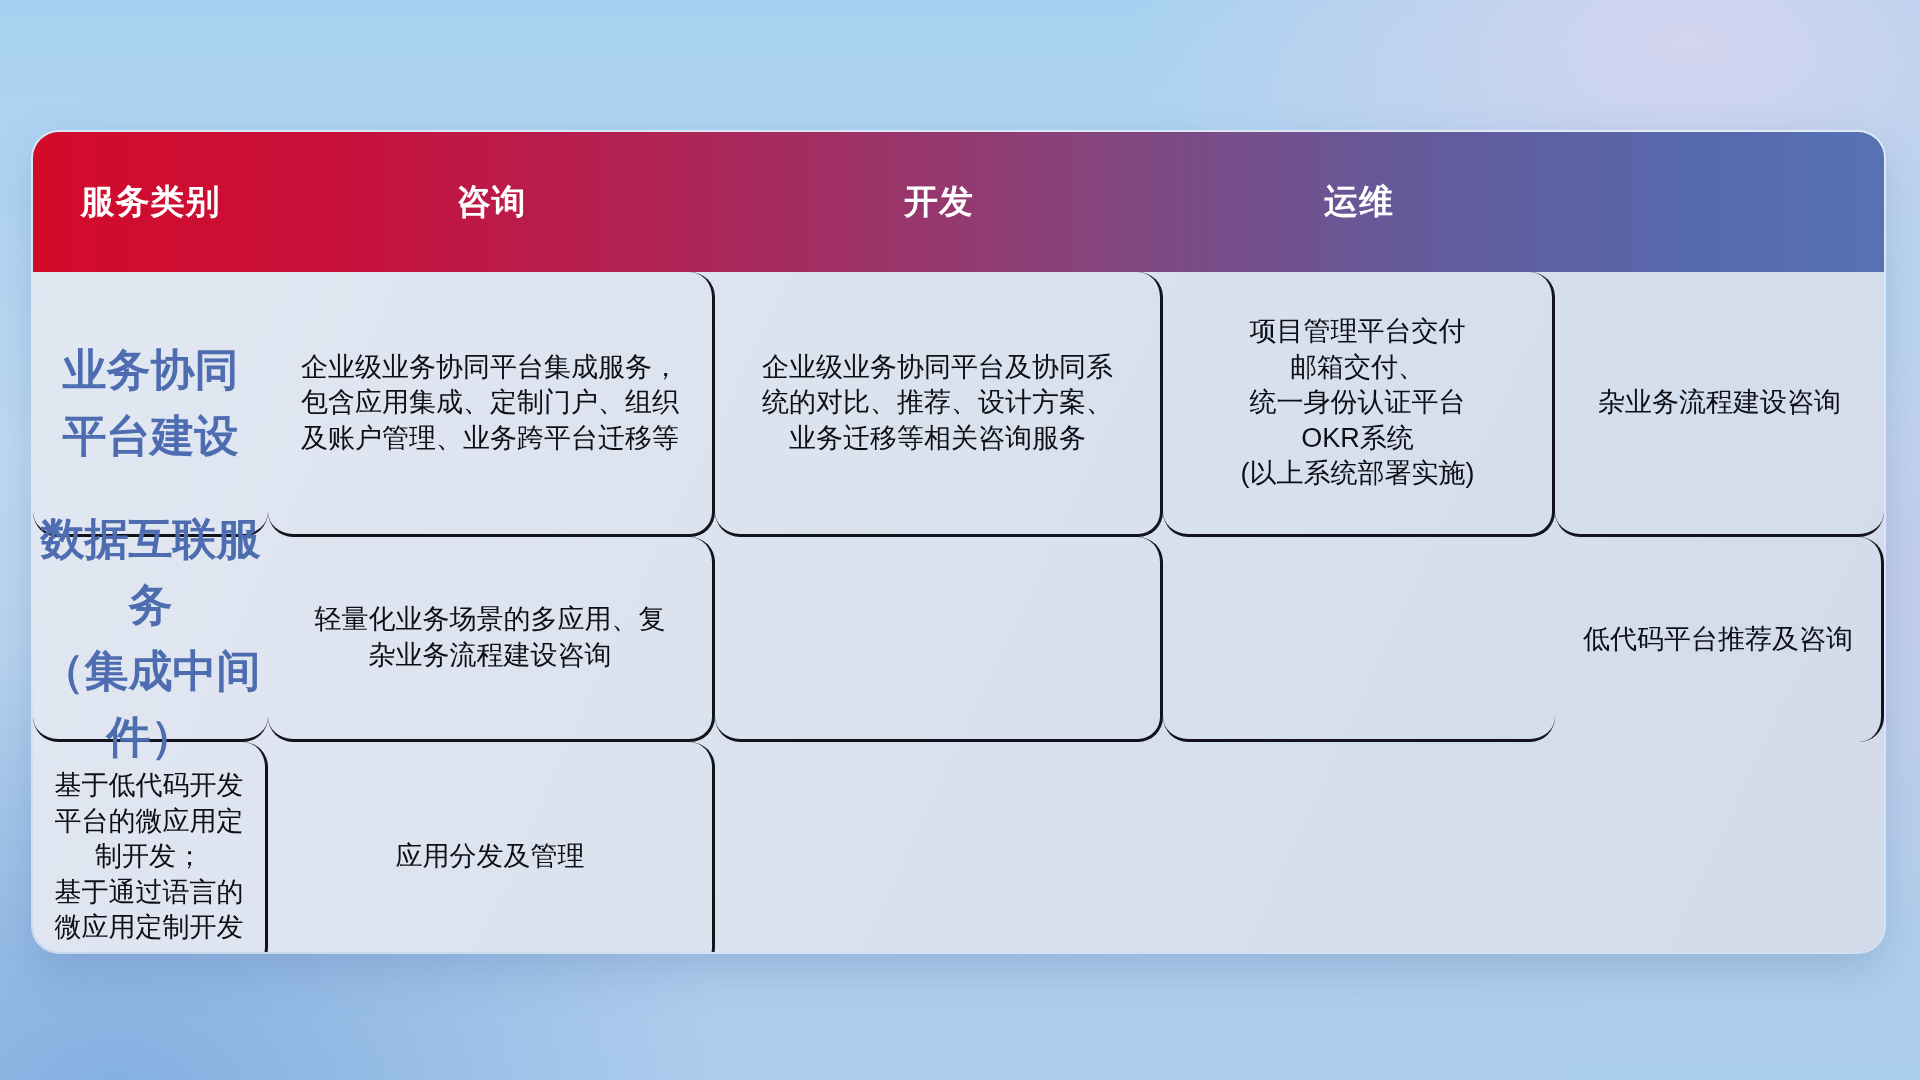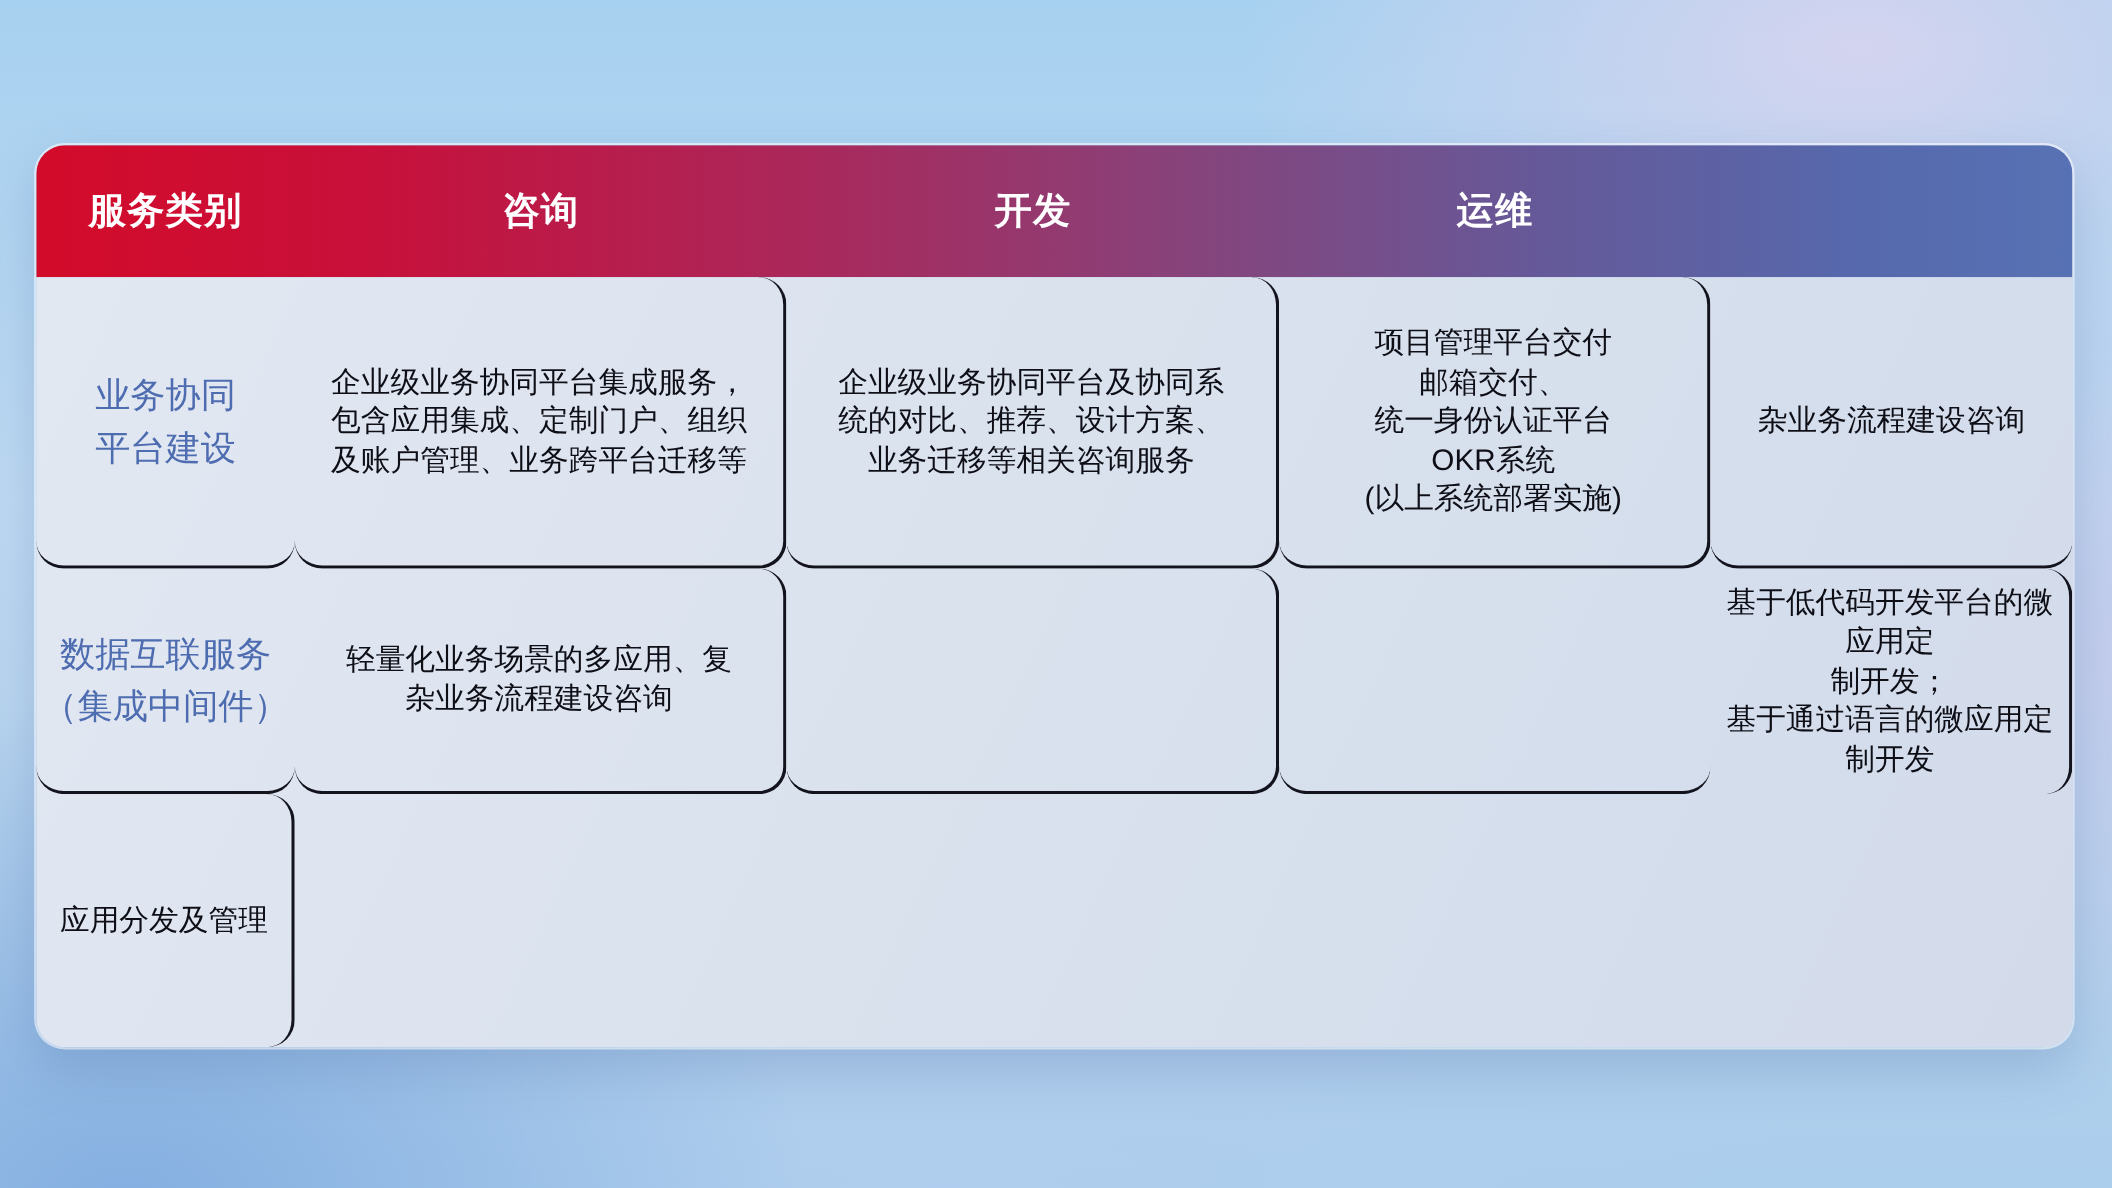--- a/index.html
+++ b/index.html
@@ -16,21 +16,21 @@
       radial-gradient(1200px 500px at 45% 100%, rgba(176,205,238,0.8), rgba(176,205,238,0) 65%),
       linear-gradient(180deg, #a7d1f0 0%, #bed9f2 42%, #b3d0ec 78%, #abceec 100%);
   }
   .card {
     position: absolute; left: 33px; top: 132px; width: 1851px; height: 820px;
     border-radius: 26px; overflow: hidden;
     box-shadow: 0 0 0 2px rgba(255,255,255,0.55), 0 18px 45px rgba(80,110,165,0.28);
   }
   .header-row {
     display: grid; grid-template-columns: 235px 447px 448px 392px 329px;
-    height: 120px;
+    height: 140px;
     background: linear-gradient(90deg, #d30b2a 0%, #c8103a 16%, #aa285b 38%,
                                 #86447c 57%, #655999 74%, #5669ad 90%, #5772b4 100%);
   }
   .header-cell {
     display: flex; align-items: center; justify-content: center;
     color: #ffffff; font-weight: bold; font-size: 34px; letter-spacing: 1px;
   }
   .body-grid {
     display: grid;
     grid-template-columns: 235px 447px 448px 392px 329px;
@@ -38,21 +38,21 @@
     height: 700px;
     background: linear-gradient(115deg, #e2e8f2 0%, #dae2ee 45%, #d5deec 75%, #d3dbeb 100%);
   }
   .cell {
     display: flex; align-items: center; justify-content: center;
     text-align: center; white-space: pre-line;
     font-size: 27px; line-height: 1.32; color: #0e0e16;
     padding: 8px 14px; box-sizing: border-box; border-radius: 25px;
   }
   .cell.cat {
-    color: #4e6cb0; font-weight: normal; font-size: 32px; line-height: 1.5;
+    color: #4e6cb0; font-weight: bold; font-size: 44px; line-height: 1.5;
     padding: 24px 2px;
   }
   .br { border-right: 3px solid #13131d; }
   .bb { border-bottom: 3px solid #13131d; }
 </style>
 </head>
 <body>
 
 <div class="stage">
   <div class="card">
@@ -81,20 +81,21 @@
 (以上系统部署实施)</div>
       <div class="cell bb">杂业务流程建设咨询</div>
 
       <div class="cell cat bb">数据互联服务
 （集成中间件）</div>
       <div class="cell br bb">轻量化业务场景的多应用、复
 杂业务流程建设咨询</div>
       <div class="cell br bb"></div>
       <div class="cell bb"></div>
 
+      <div class="cell br">低代码平台推荐及咨询</div>
       <div class="cell br">基于低代码开发平台的微应用定
 制开发；
 基于通过语言的微应用定制开发</div>
       <div class="cell br">应用分发及管理</div>
       <div class="cell"></div>
 
     </div>
   </div>
 </div>
 

